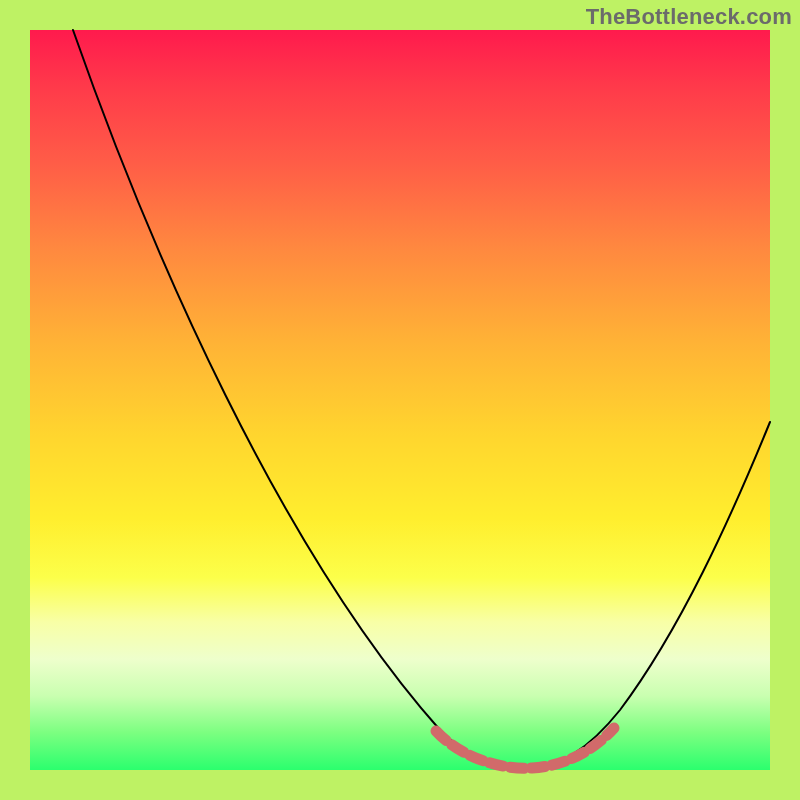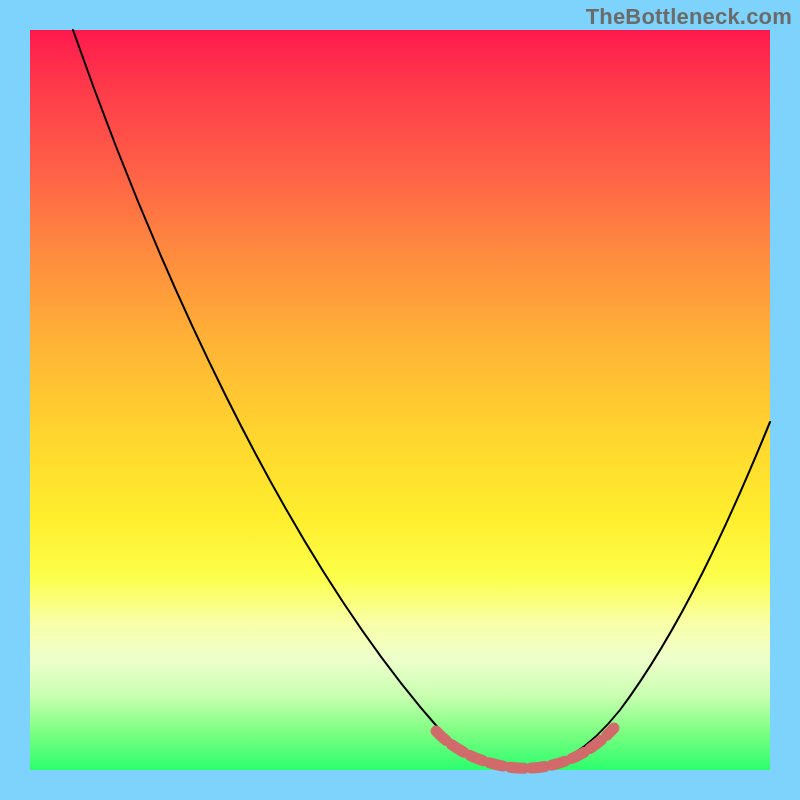--- a/index.html
+++ b/index.html
@@ -10,21 +10,21 @@
     background: #000;
     overflow: hidden;
     font-family: Arial, Helvetica, sans-serif;
   }
   .frame {
     position: absolute;
     top: 0;
     left: 0;
     width: 800px;
     height: 800px;
-    background: #7dd3fc;
+    background: #bef264;
   }
   .plot-area {
     position: absolute;
     top: 30px;
     left: 30px;
     width: 740px;
     height: 740px;
     
     background: linear-gradient(
       to bottom,

